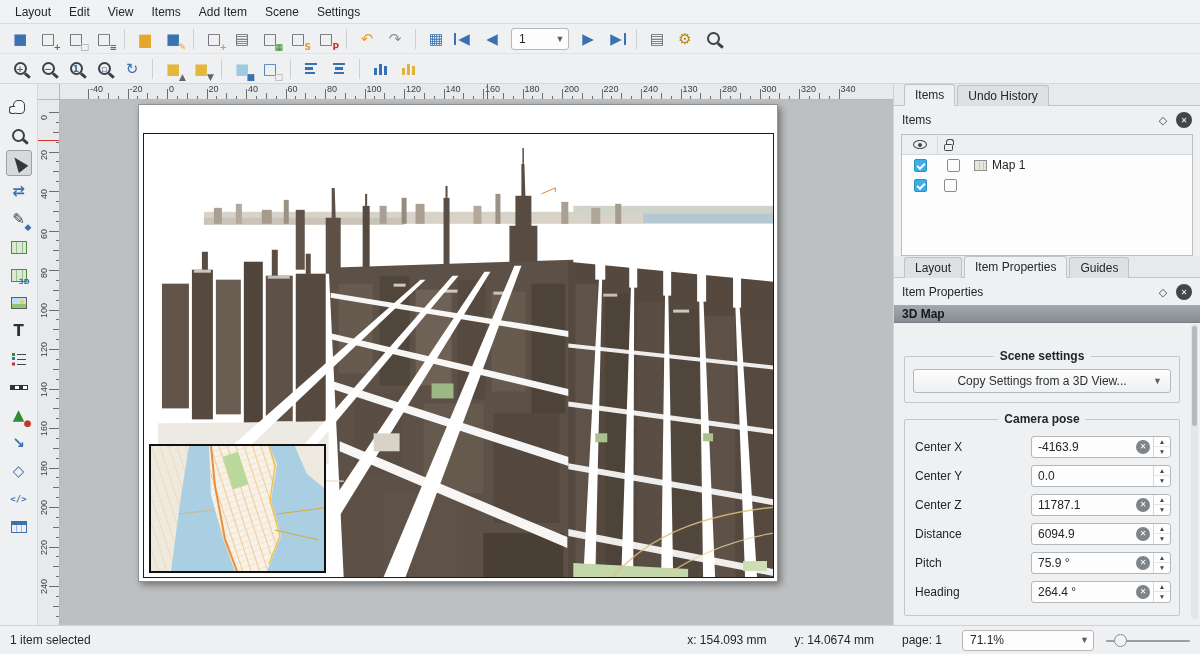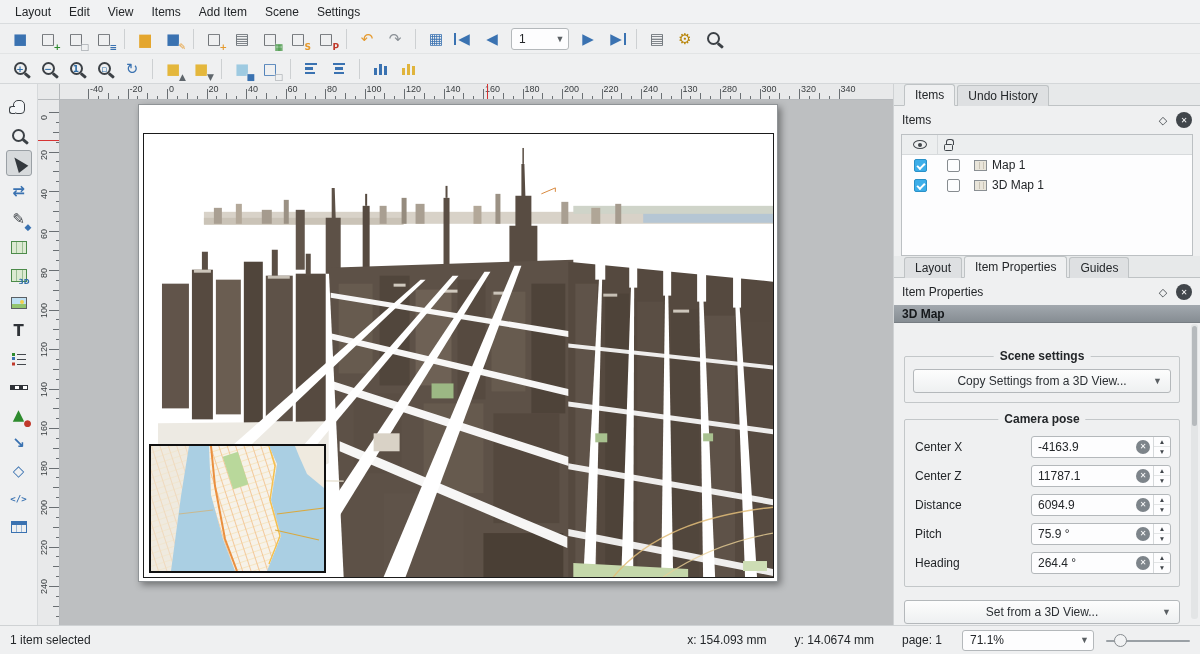--- a/index.html
+++ b/index.html
@@ -826,24 +826,20 @@
             <span>Map 1</span>
           </div>
         </div>
         <div class="trow">
           <div>
             <span class="cb on"></span>
           </div>
           <div>
             <span class="cb"></span>
           </div>
-          <div>
-            <span class="layericon"></span>
-            <span>3D Map 1</span>
-          </div>
         </div>
       </div>
   </div>
 
   <div class="tabbar mid">
       <span class="tab">Layout</span>
       <span class="tab active">Item Properties</span>
       <span class="tab">Guides</span>
     </div>
 
@@ -870,20 +866,30 @@
             <div class="spin">
               <span class="val">-4163.9</span>
               <span class="clrbtn">✕</span>
               <span class="spar">
                 <div>▲</div>
                 <div>▼</div>
               </span>
             </div>
           </div>
           <div class="frow">
+            <span class="flabel">Center Y</span>
+            <div class="spin">
+              <span class="val">0.0</span>
+              <span class="spar">
+                <div>▲</div>
+                <div>▼</div>
+              </span>
+            </div>
+          </div>
+          <div class="frow">
             <span class="flabel">Center Z</span>
             <div class="spin">
               <span class="val">11787.1</span>
               <span class="clrbtn">✕</span>
               <span class="spar">
                 <div>▲</div>
                 <div>▼</div>
               </span>
             </div>
           </div>

